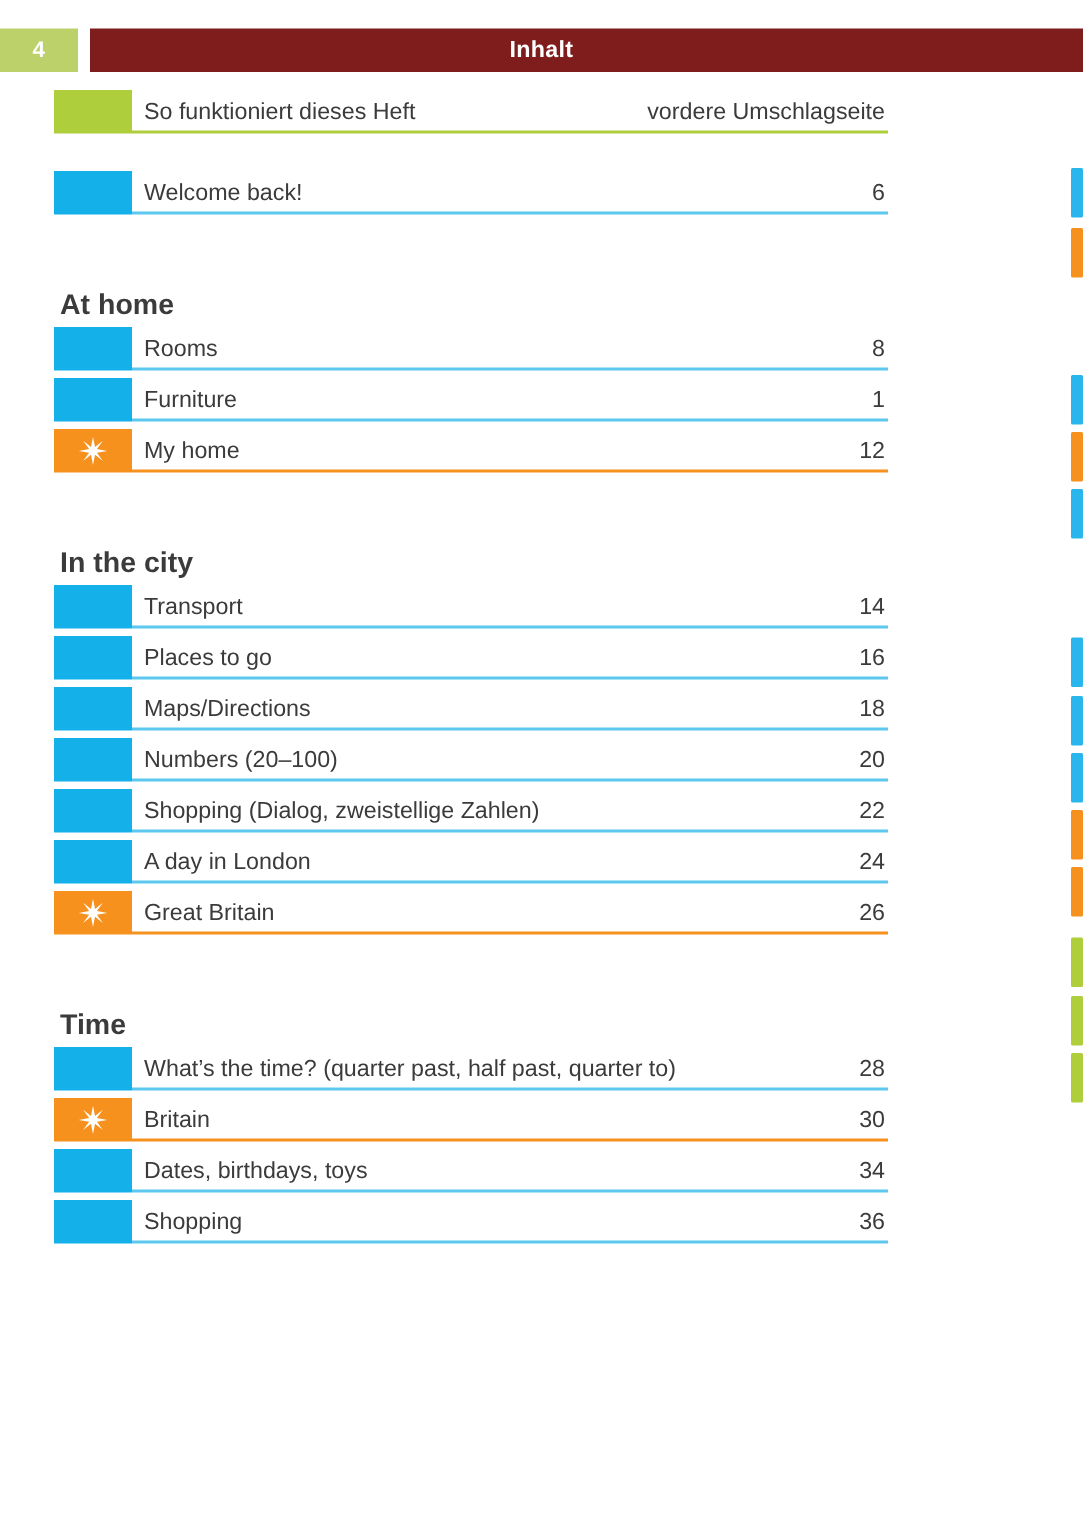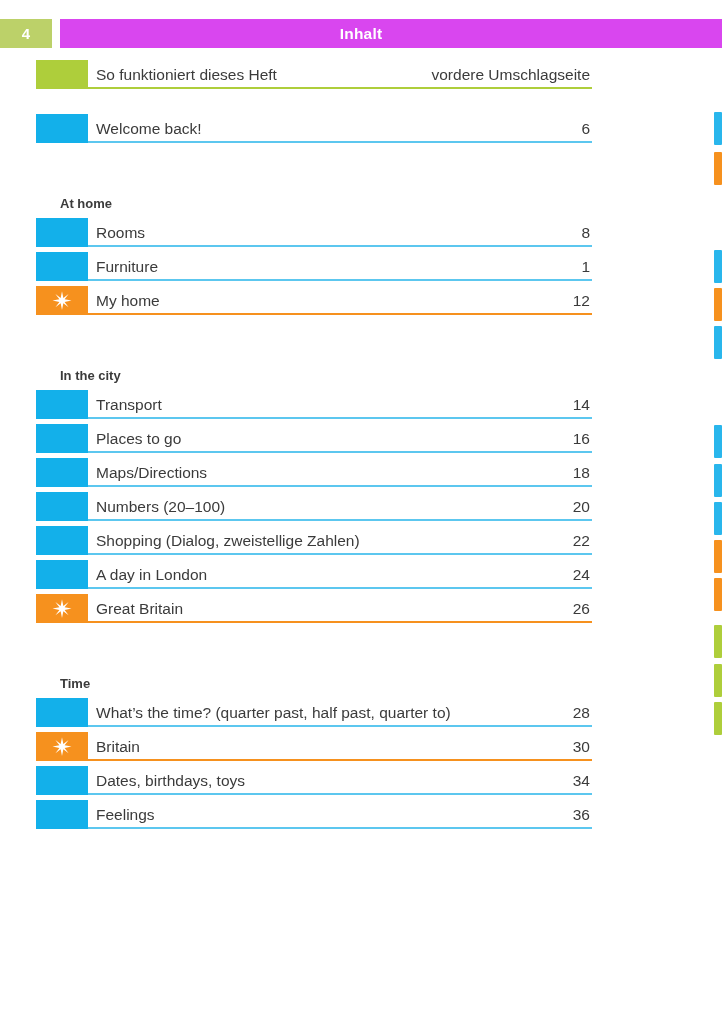--- a/index.html
+++ b/index.html
@@ -40,21 +40,21 @@
     font-size: 15px;
     font-weight: bold;
     letter-spacing: 0.3px;
   }
   .header-bar {
     position: absolute;
     left: 60px;
     top: 0;
     width: 662px;
     height: 29px;
-    background: #d946ef;
+    background: #7f1d1d;
     display: flex;
     align-items: center;
     justify-content: center;
   }
   .header-bar span {
     color: #ffffff;
     font-size: 15.5px;
     font-weight: bold;
     letter-spacing: 0.2px;
     margin-left: -60px;
@@ -64,24 +64,24 @@
   .toc {
     position: absolute;
     left: 0;
     top: 60px;
     width: 592px;
   }
 
   .group { position: relative; }
 
   .group-title {
-    font-size: 13px;
+    font-size: 19px;
     font-weight: bold;
     color: #3b3b3b;
-    padding-left: 60px;
+    padding-left: 40px;
     height: 34px;
     line-height: 40px;
     box-sizing: border-box;
   }
 
   .row {
     position: relative;
     height: 34px;
     display: flex;
     align-items: center;
@@ -283,21 +283,21 @@
       </div>
       <div class="row c-blue">
         <div class="chip"></div>
         <div class="rowline"></div>
         <div class="label">Dates, birthdays, toys</div>
         <div class="pagenum">34</div>
       </div>
       <div class="row c-blue">
         <div class="chip"></div>
         <div class="rowline"></div>
-        <div class="label">Feelings</div>
+        <div class="label">Shopping</div>
         <div class="pagenum">36</div>
       </div>
     </div>
   </div>
 
 <div class="edge-tabs" id="edge-tabs">
     <div class="edge-tab et-blue" style="top: 112px; height: 33px;"></div>
     <div class="edge-tab et-orange" style="top: 152px; height: 33px;"></div>
     <div class="edge-tab et-blue" style="top: 250px; height: 33px;"></div>
     <div class="edge-tab et-orange" style="top: 288px; height: 33px;"></div>

